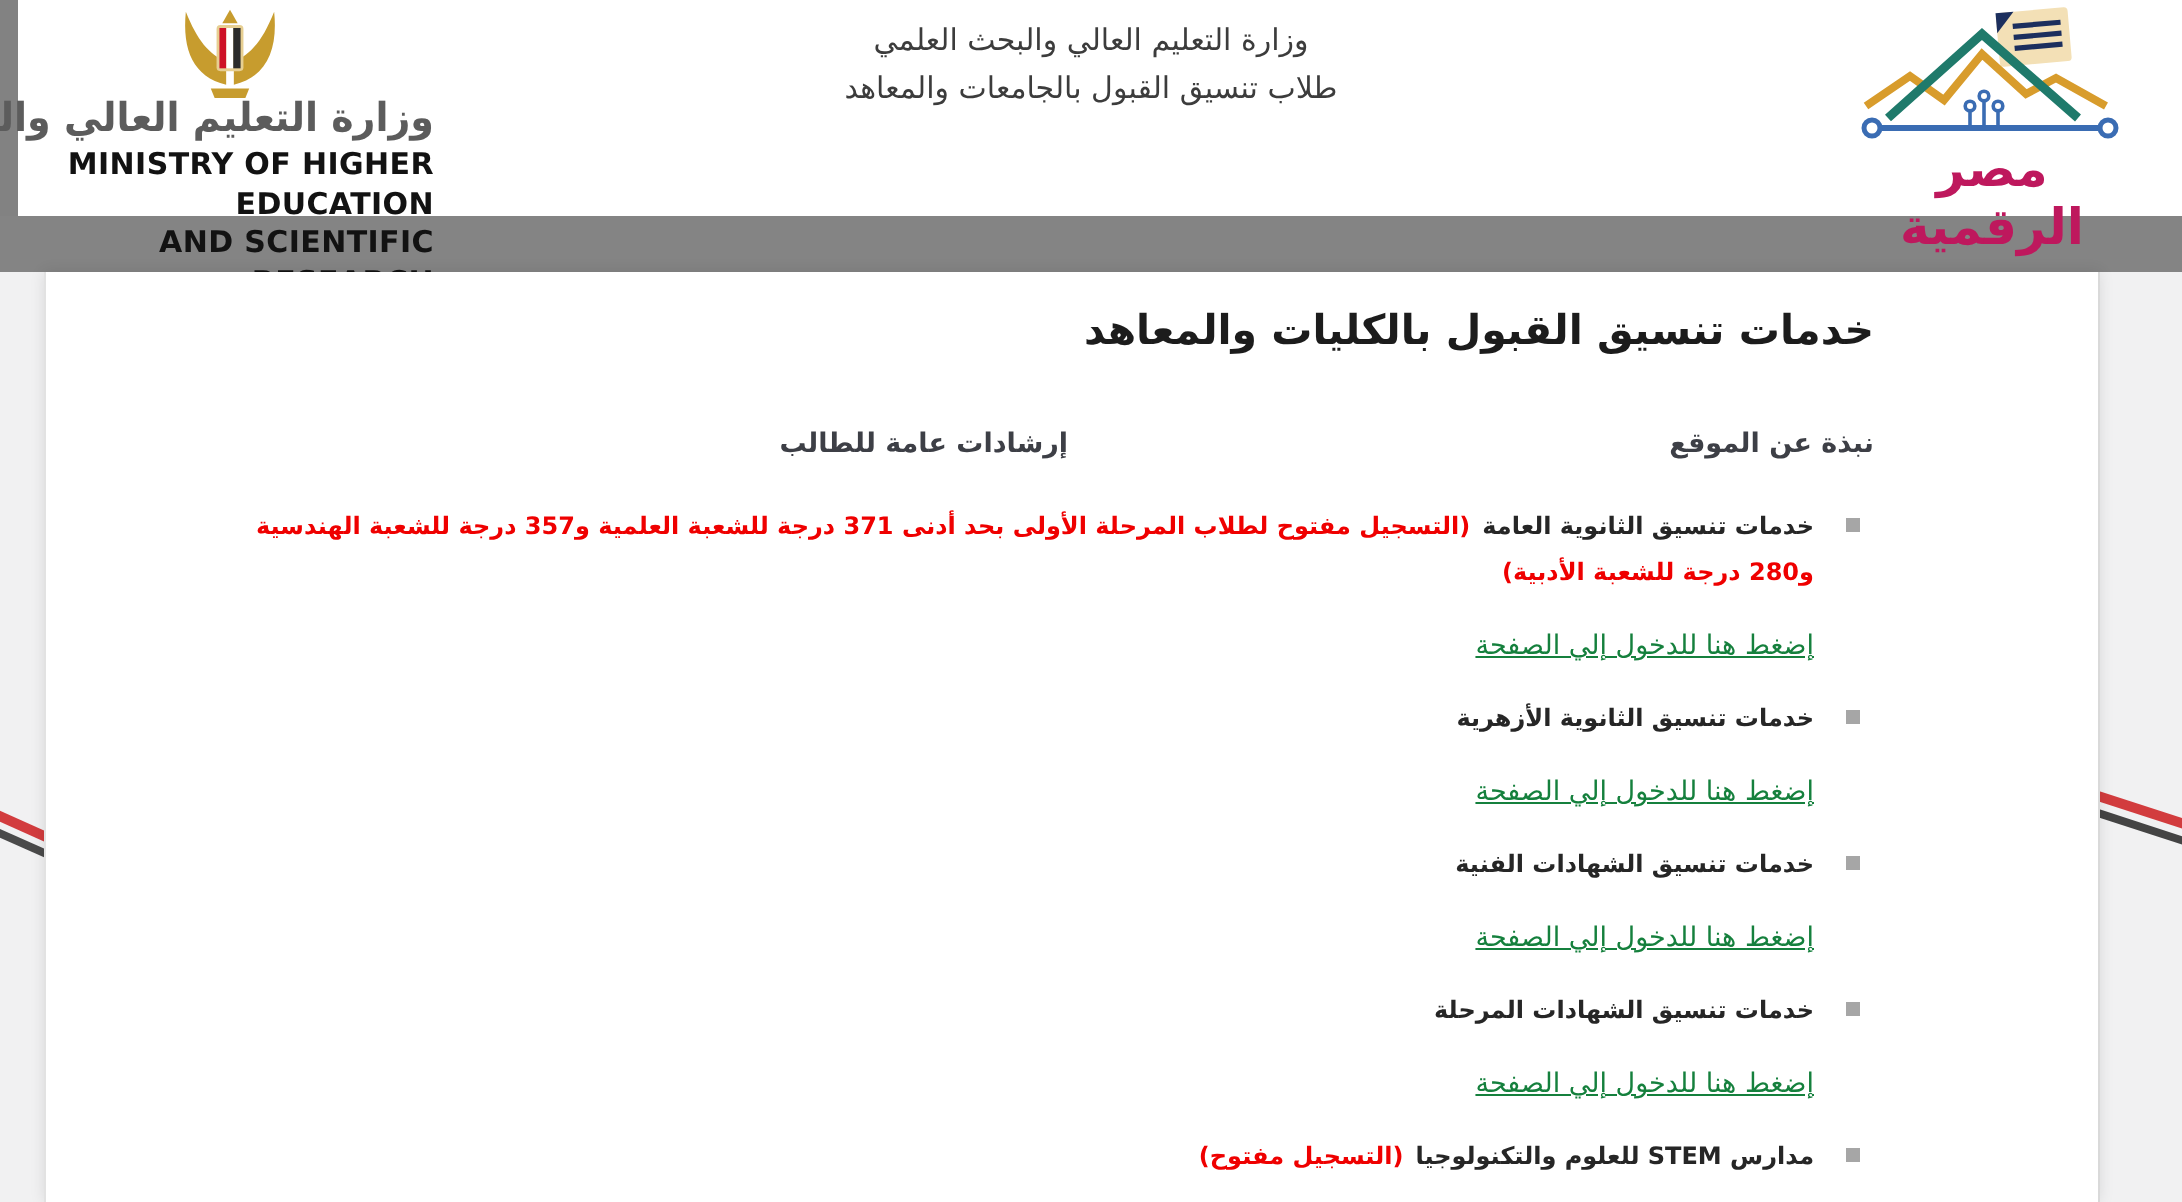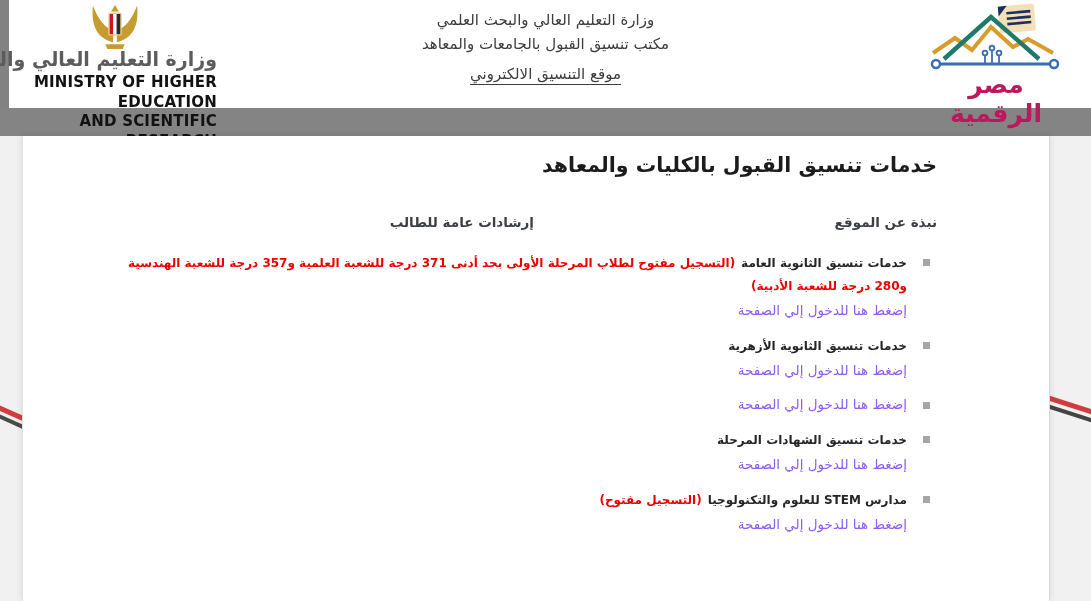--- a/index.html
+++ b/index.html
@@ -43,21 +43,21 @@
   .links-row a{color:#3d3f46;text-decoration:none;cursor:pointer;}
   .link-guidelines{position:absolute;right:403px;top:0;}
   .services{margin-top:18px;}
   .item{margin-bottom:15px;}
   .item-head{
     position:relative;padding-right:30px;max-width:782px;
     font-size:12px;font-weight:bold;color:#262626;line-height:23px;
   }
   .bullet{position:absolute;right:7px;top:7px;width:7px;height:7px;background:#a6a6a6;}
   .svc-note{color:#ef0000;margin-right:6px;}
-  .enter{display:block;font-size:13.5px;color:#8b5cf6;margin:3px 30px 0 0;cursor:pointer;line-height:19px;}
+  .enter{display:block;font-size:13.5px;color:#15803d;margin:16px 30px 0 0;cursor:pointer;line-height:19px;text-decoration:underline;}
   
   .stripe{position:absolute;overflow:hidden;}
   .stripe-left{left:0;top:263px;width:22px;height:42px;}
   .stripe-right{right:0;top:258px;width:42px;height:44px;}
   .s-bar{position:absolute;transform-origin:center;}
   .stripe-left .s-red{left:-12px;top:12px;width:48px;height:5px;background:#d23c3e;transform:rotate(24deg);}
   .stripe-left .s-dark{left:-12px;top:21px;width:48px;height:4px;background:#4a4a4a;transform:rotate(24deg);}
   .stripe-right .s-red{left:-8px;top:9px;width:62px;height:5px;background:#d23c3e;transform:rotate(18deg);}
   .stripe-right .s-dark{left:-8px;top:18px;width:62px;height:4px;background:#444444;transform:rotate(18deg);}
 </style>
@@ -80,22 +80,21 @@
     </svg>
     <span class="calligraphy">وزارة التعليم العالي والبحث العلمي</span>
     <div class="english">
       <div>MINISTRY OF HIGHER EDUCATION</div>
       <div>AND SCIENTIFIC RESEARCH</div>
     </div>
   </div>
 
   <div class="center-text">
     <div>وزارة التعليم العالي والبحث العلمي</div>
-    <div>مكتب تنسيق القبول بالجامعات والمعاهد</div>
-    <a class="hdr-link">موقع التنسيق الالكتروني</a>
+    <div>طلاب تنسيق القبول بالجامعات والمعاهد</div>
   </div>
 
   <div class="logo-right">
     <svg width="138" height="68" viewBox="0 0 138 68">
       <g transform="rotate(-5 90 18)">
         <rect x="72" y="3" width="36" height="27" rx="2" fill="#f3e0b6"></rect>
         <polygon points="72,3 81,3 72,13" fill="#1c2f5e"></polygon>
         <rect x="80" y="9" width="24" height="2.6" fill="#1c2f5e"></rect>
         <rect x="80" y="14.5" width="24" height="2.6" fill="#1c2f5e"></rect>
         <rect x="80" y="20" width="24" height="2.6" fill="#1c2f5e"></rect>
@@ -150,20 +149,21 @@
     <div class="item-head">
       <span class="bullet"></span>
       <span class="svc-title">خدمات تنسيق الثانوية الأزهرية</span>
     </div>
     <a class="enter">إضغط هنا للدخول إلي الصفحة</a>
   </div>
 
   <div class="item">
     <div class="item-head">
       <span class="bullet"></span>
+      <span class="svc-title">خدمات تنسيق الشهادات الفنية</span>
     </div>
     <a class="enter">إضغط هنا للدخول إلي الصفحة</a>
   </div>
 
   <div class="item">
     <div class="item-head">
       <span class="bullet"></span>
       <span class="svc-title">خدمات تنسيق الشهادات المرحلة</span>
     </div>
     <a class="enter">إضغط هنا للدخول إلي الصفحة</a>

